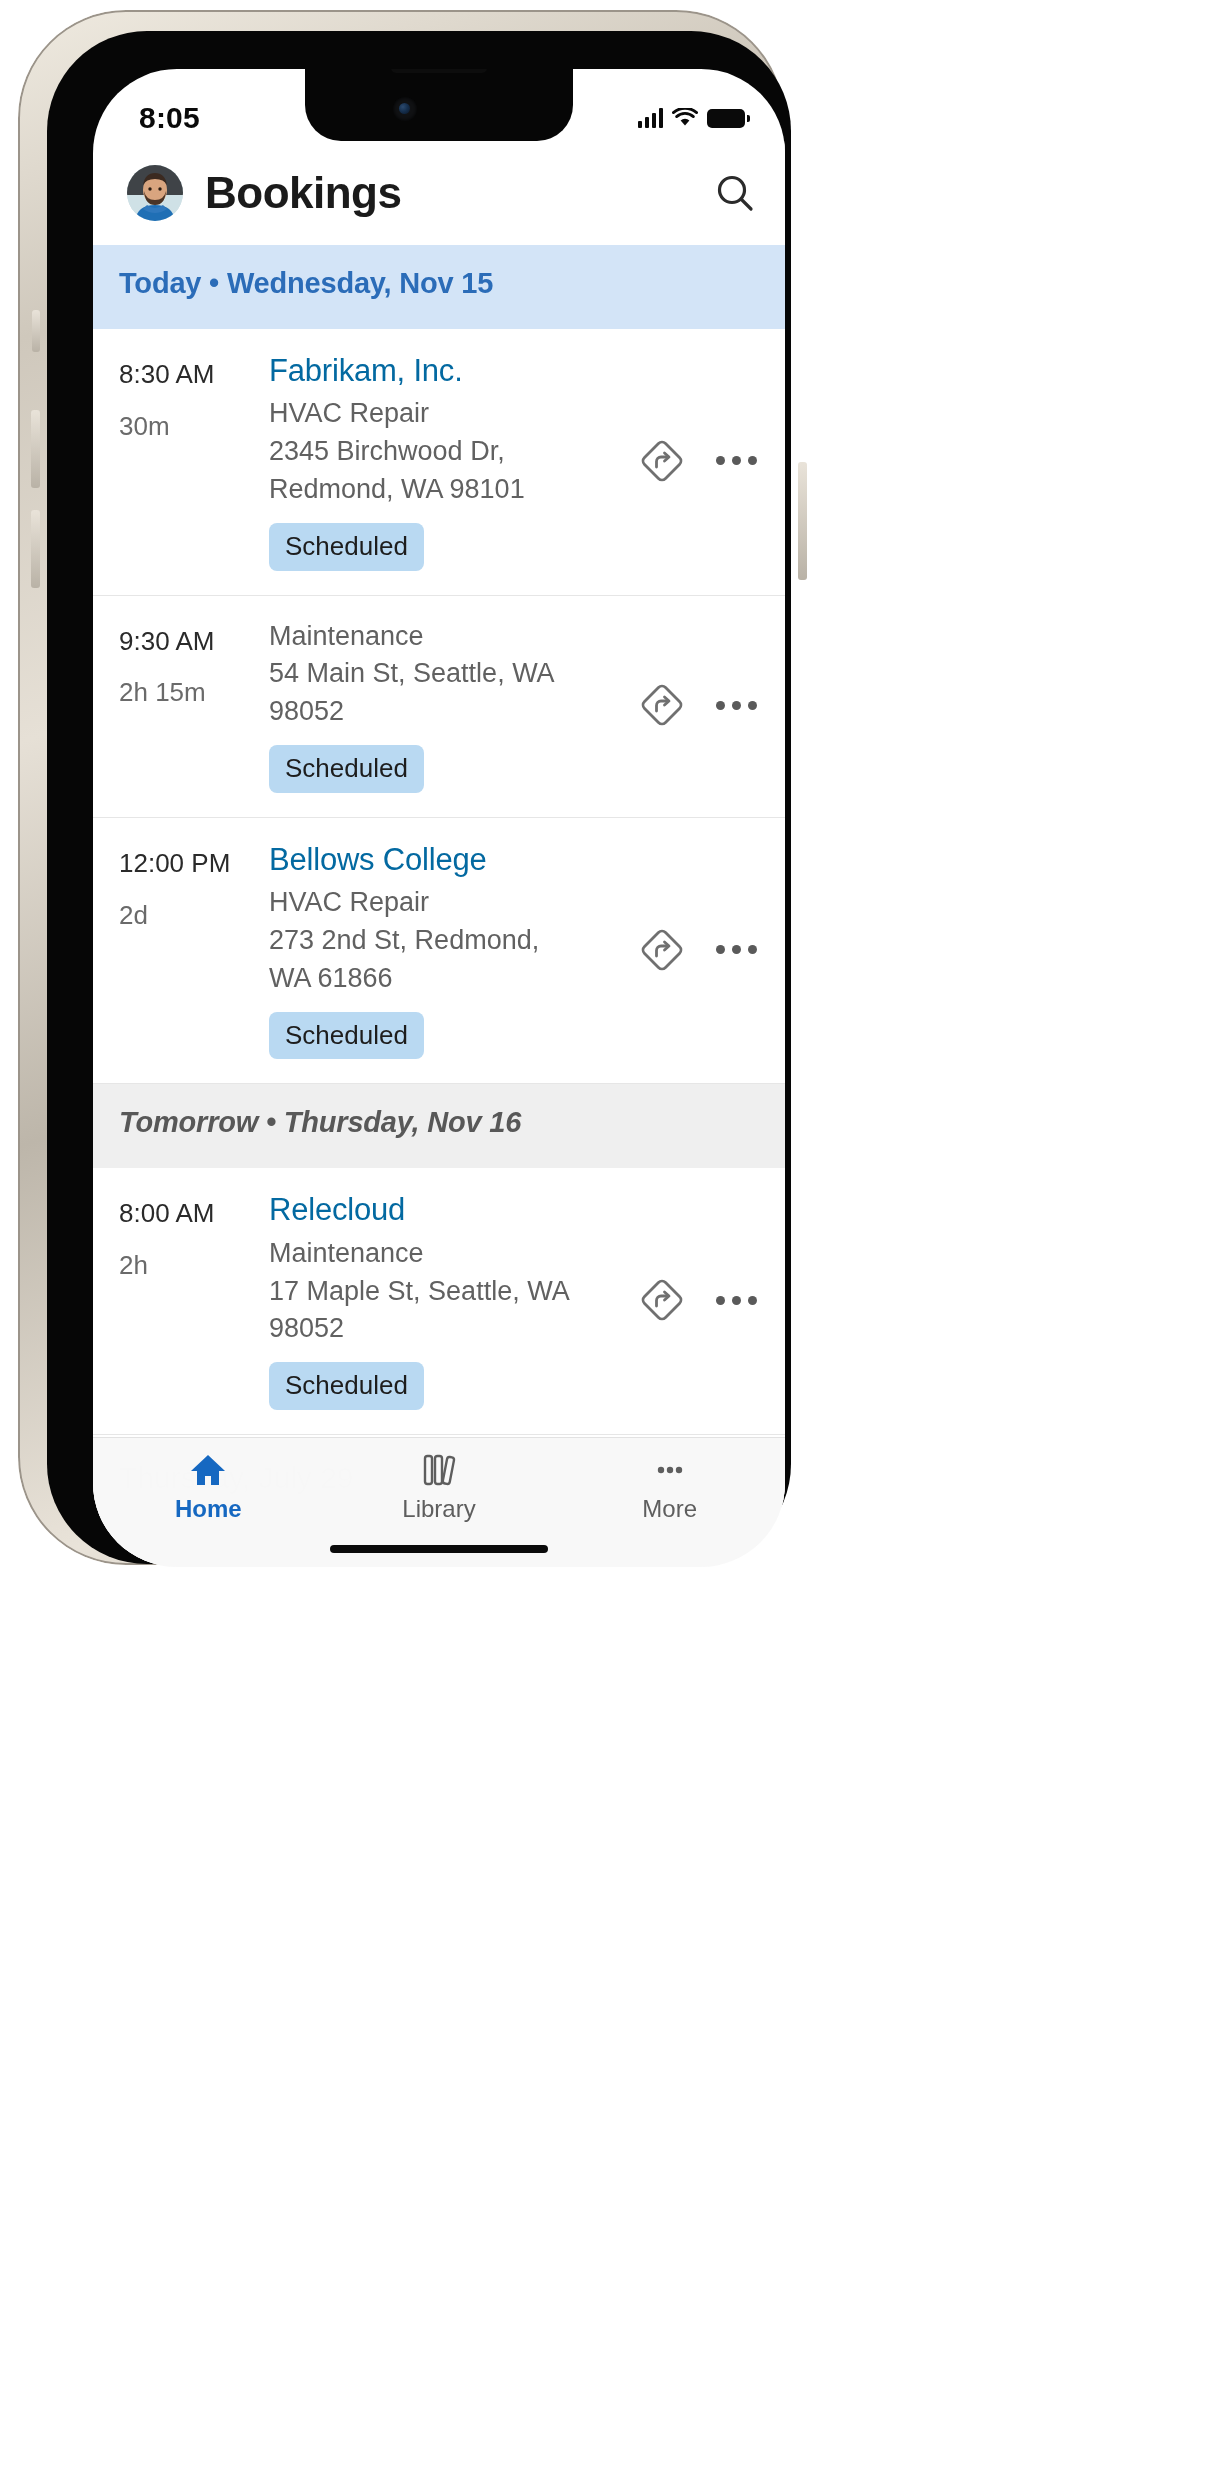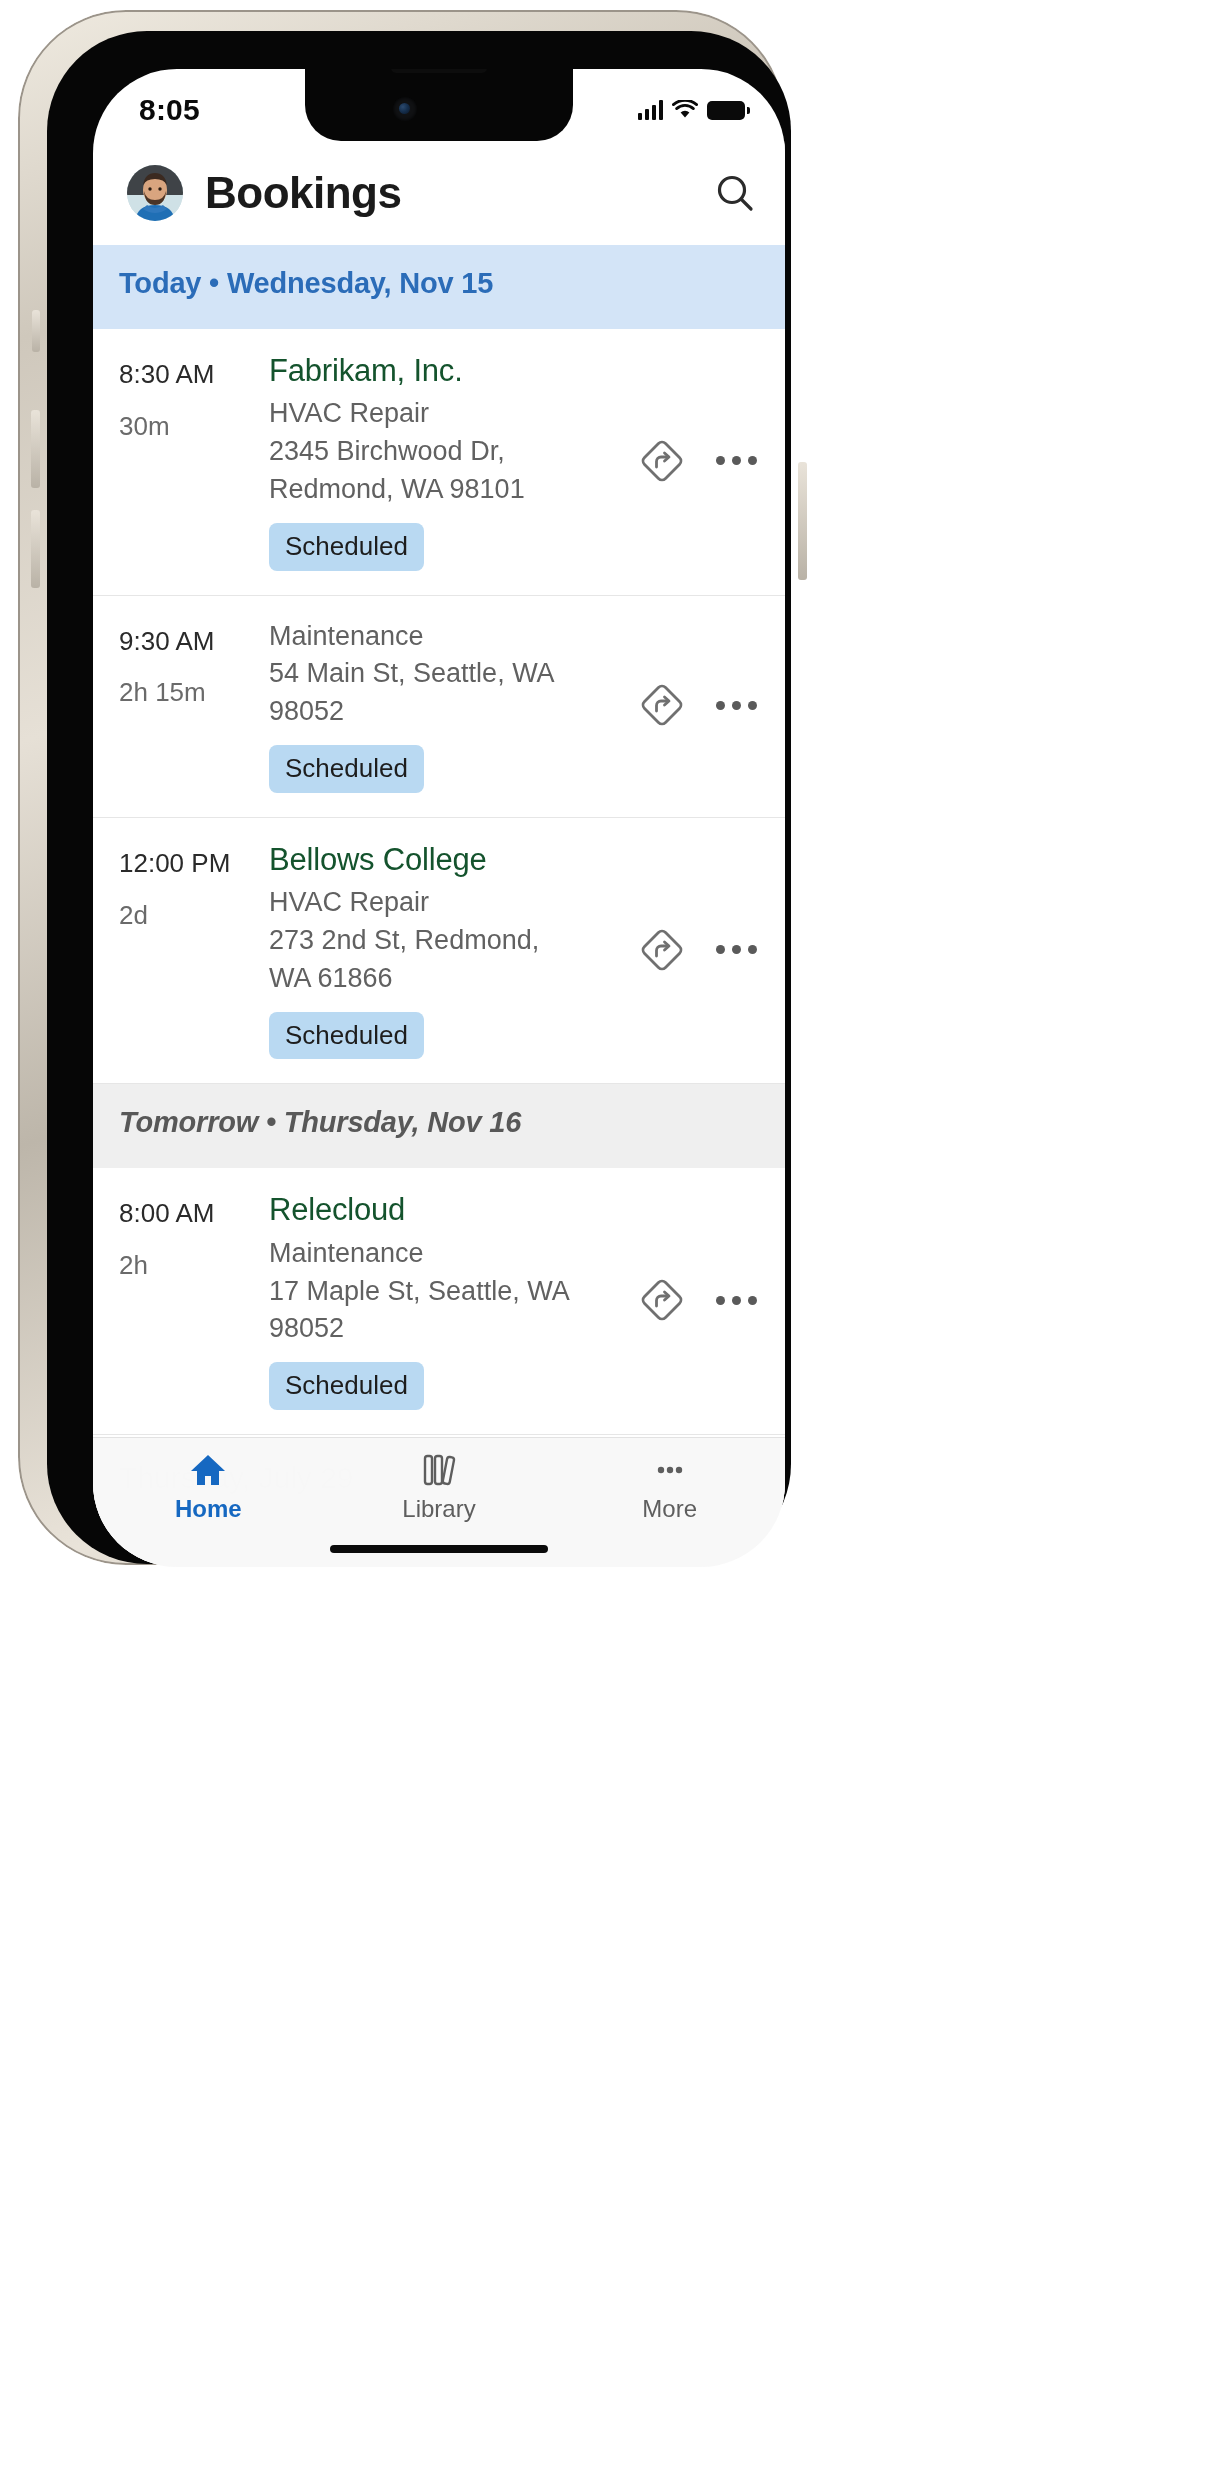--- a/index.html
+++ b/index.html
@@ -63,21 +63,21 @@
     box-shadow: inset 0 0 4px #000;
   }
   .notch-cam::after {
     content: ""; position: absolute; left: 6px; top: 6px; width: 11px; height: 11px;
     border-radius: 50%;
     background: radial-gradient(circle at 35% 35%, #2c4a6e 0%, #16304f 45%, #0a1626 100%);
   }
 
   
   .statusbar {
-    position: absolute; left: 0; top: 0; width: 100%; height: 72px;
+    position: absolute; left: 0; top: 8px; width: 100%; height: 72px;
     display: flex; align-items: center; justify-content: space-between;
     padding: 10px 40px 0 46px; z-index: 30; text-align: right;
   }
   .sb-time { font-size: 30px; font-weight: 700; color: #0a0a0a; letter-spacing: 0.2px; }
   .sb-right { display: flex; align-items: center; gap: 9px; }
   .sb-signal { display: flex; align-items: flex-end; gap: 2.5px; height: 20px; }
   .sb-signal i { display: block; width: 4.5px; background: #0a0a0a; border-radius: 1px; }
   .sb-signal i:nth-child(1){height:7px} .sb-signal i:nth-child(2){height:11px}
   .sb-signal i:nth-child(3){height:15px} .sb-signal i:nth-child(4){height:20px}
   .sb-batt {
@@ -120,21 +120,21 @@
     display: flex; align-items: flex-start;
     padding: 22px 22px 24px 26px;
     border-bottom: 1px solid #e6e6e6;
     background: #ffffff;
   }
   .col-time { width: 150px; flex: 0 0 150px; padding-top: 6px; }
   .t-start { font-size: 26px; color: #2a2a2a; line-height: 1.38; }
   .t-dur   { font-size: 26px; color: #6a6a6a; line-height: 1.38; margin-top: 16px; }
 
   .col-main { flex: 1 1 auto; padding-right: 10px; min-width: 0; }
-  .m-name { font-size: 31px; color: #14532d; line-height: 1.3; margin-bottom: 4px; letter-spacing: -0.2px; }
+  .m-name { font-size: 31px; color: #0369a1; line-height: 1.3; margin-bottom: 4px; letter-spacing: -0.2px; }
   .m-svc  { font-size: 27px; color: #616161; line-height: 1.4; }
   .m-addr { font-size: 27px; color: #616161; line-height: 1.4; }
   .badge {
     display: inline-block; margin-top: 14px;
     background: #b9d9f2; color: #1d1d1d;
     font-size: 26px; padding: 9px 16px; border-radius: 8px; line-height: 1.15;
   }
 
   .col-actions {
     flex: 0 0 auto; width: 178px;

